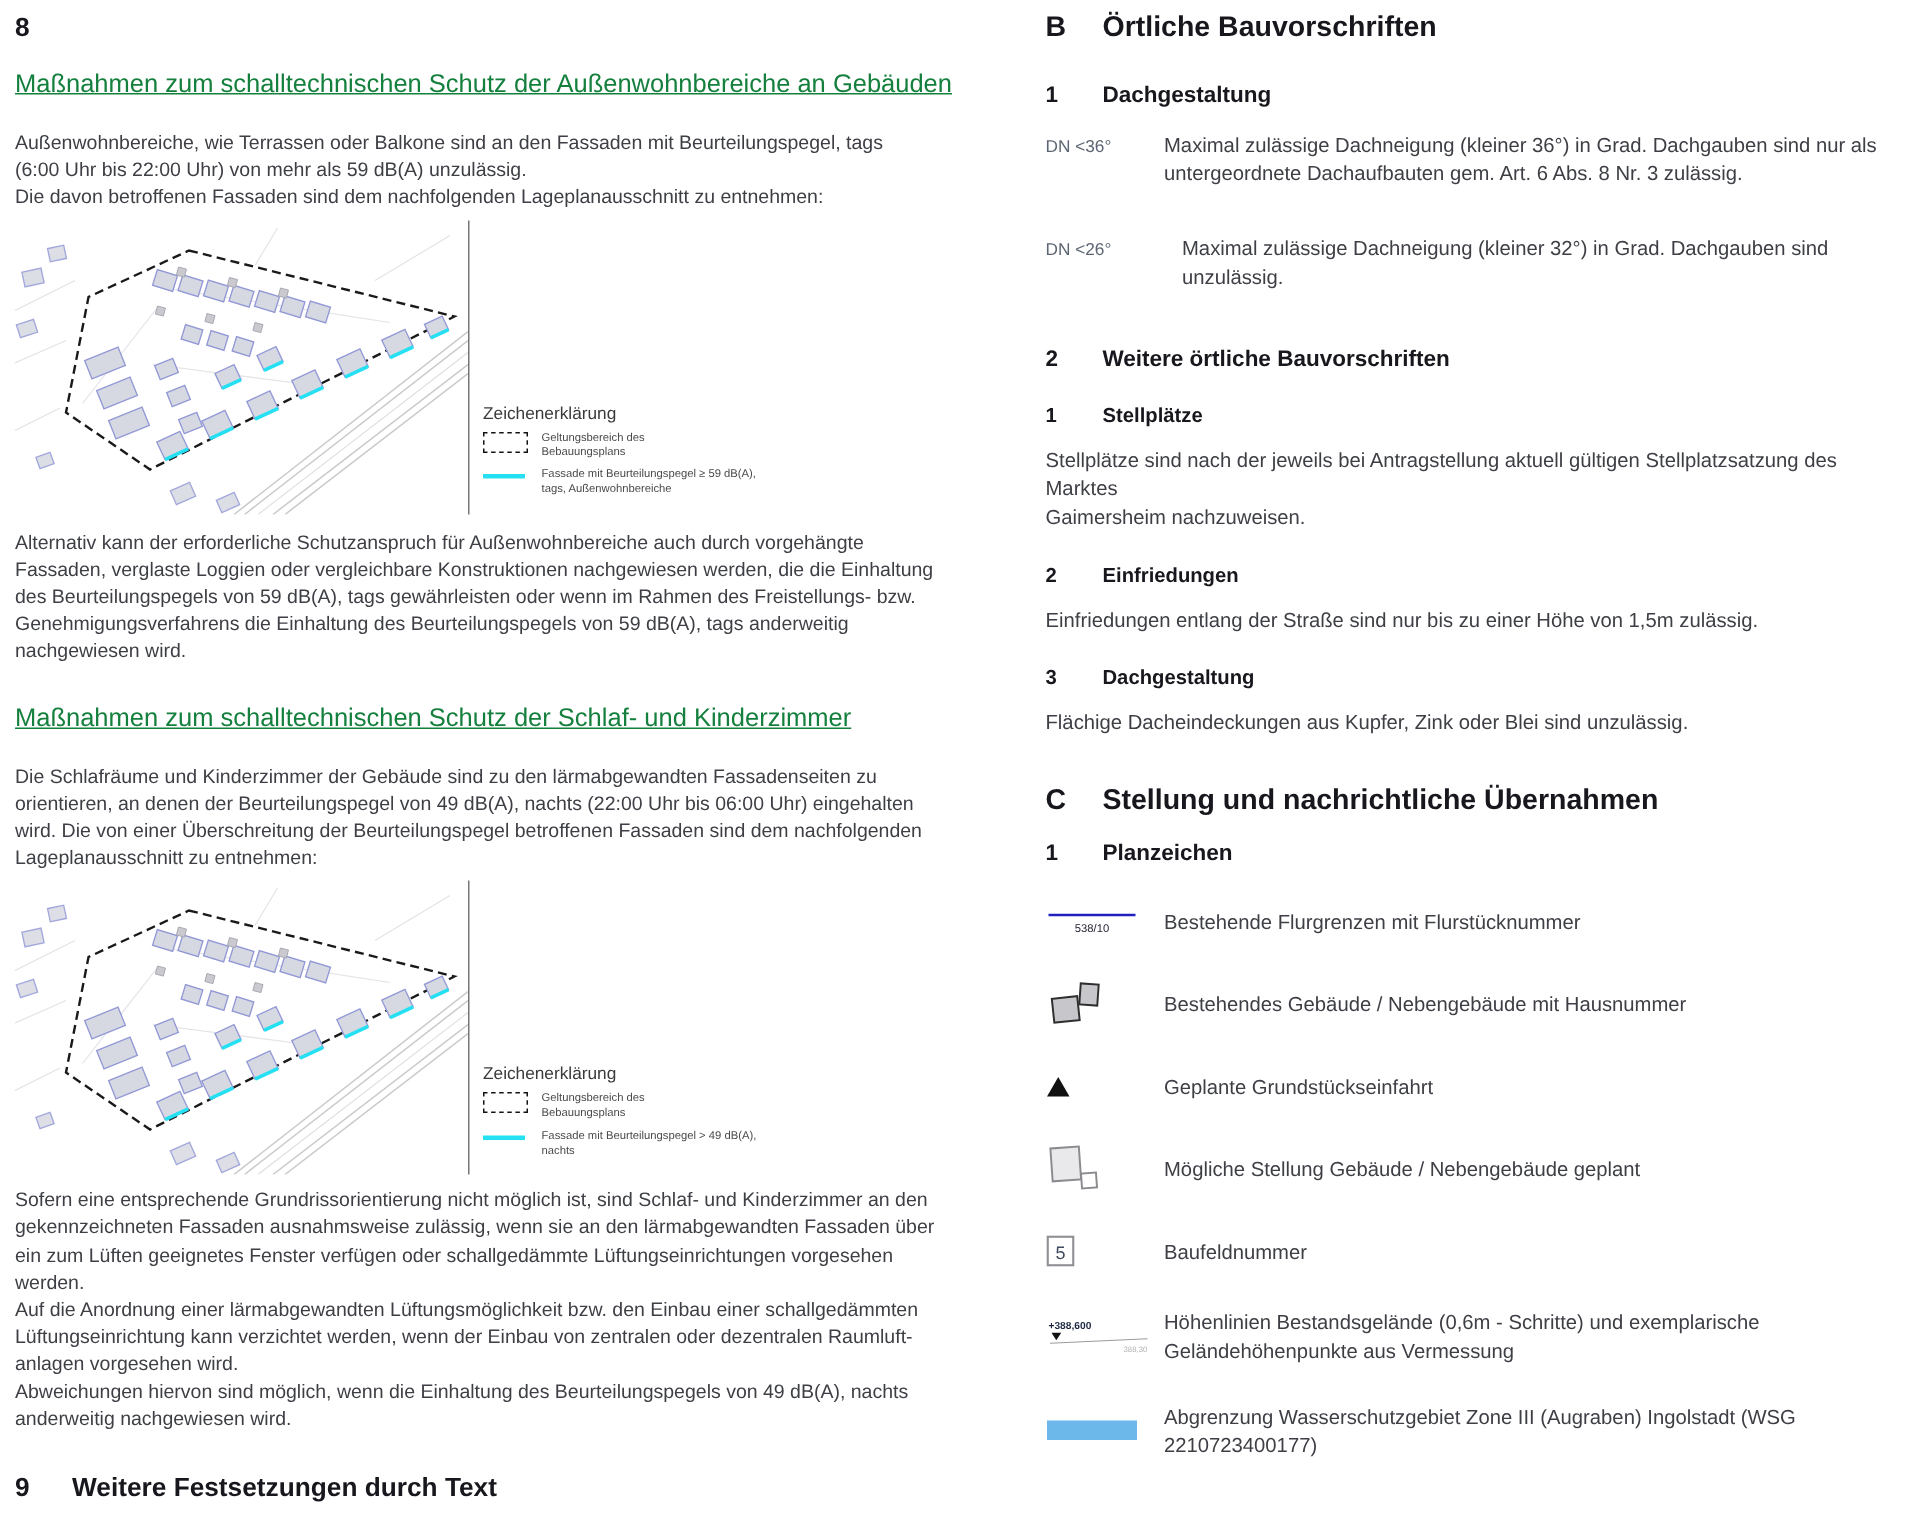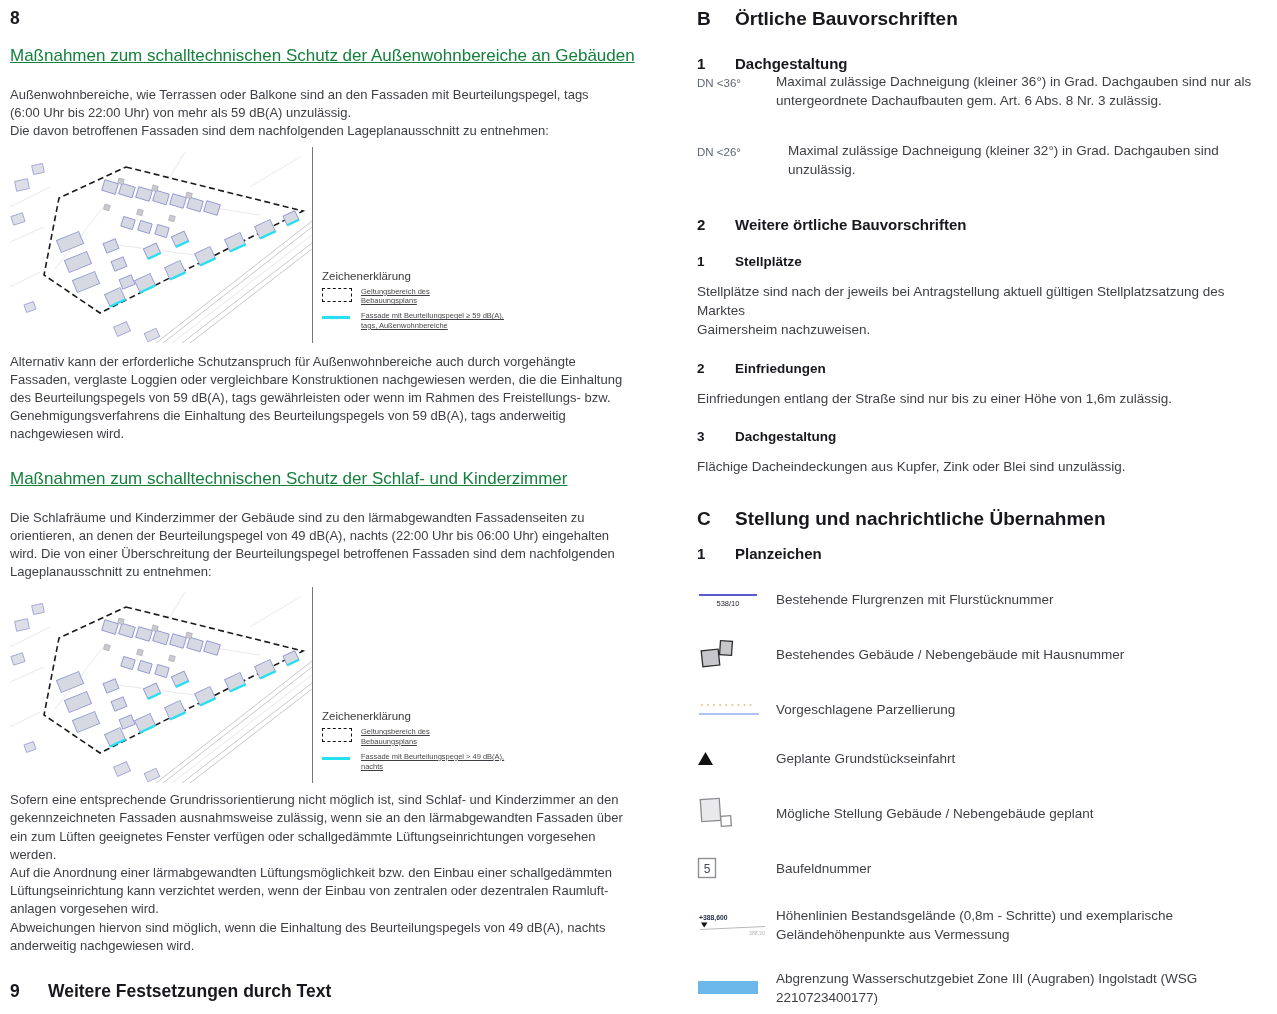--- a/index.html
+++ b/index.html
@@ -16,30 +16,30 @@
   .h1 .num{flex:0 0 14px;}
   .col-right .h1{font-size:19px;}
   .subhead{margin-top:17px;font-size:17px;text-decoration:underline;color:#15803d;}
   .para{margin-top:20px;font-size:13px;line-height:1.4;white-space:pre-line;}
 
   
   .mapfig{display:flex;margin-top:6px;height:196px;}
   .mapwrap{flex:0 0 302px;border-right:1px solid #777;height:100%;}
   .maplegend{margin-left:9px;width:230px;align-self:flex-end;padding-bottom:12px;}
   .maplegend .lt{font-size:11.5px;color:#3a3a3a;}
-  .lrow{display:flex;gap:7px;margin-top:5px;align-items:flex-start;text-decoration:underline;}
+  .lrow{display:flex;gap:7px;margin-top:5px;align-items:flex-start;}
   .lsym{flex:0 0 32px;margin-top:1px;}
   .sym-geltung{width:28px;height:12px;border:1.6px dashed #141414;}
   .sym-cyan{width:28px;height:3px;margin-top:4px;background:#25e0f2;}
   .llabel{font-size:7.5px;line-height:1.3;color:#4a4a4a;white-space:pre-line;}
 
   
   .h2{display:flex;gap:26px;font-weight:bold;color:#17171d;font-size:15px;margin-top:24px;}
   .h2 .num{flex:0 0 12px;}
-  .dnrow{display:grid;grid-template-columns:79px 1fr;margin-top:0;font-size:13.5px;line-height:1.45;}
+  .dnrow{display:grid;grid-template-columns:79px 1fr;margin-top:15px;font-size:13.5px;line-height:1.45;}
   .dnrow + .dnrow{margin-top:30px;gap:12px;}
   .dncode{font-size:11.5px;color:#5d6672;padding-top:3px;}
   .dntext{white-space:pre-line;}
   .subsec{margin-top:21px;}
   .h3{display:flex;gap:28px;font-weight:bold;color:#17171d;font-size:13.5px;}
   .h3 .num{flex:0 0 10px;}
   .subtext{margin-top:13px;font-size:13.5px;line-height:1.42;white-space:pre-line;}
   .bigHead{margin-top:32px;}
   #planzeichen-list{margin-top:26px;}
   .pzrow{display:grid;grid-template-columns:79px 1fr;align-items:center;margin-bottom:25px;min-height:24px;}
@@ -415,21 +415,21 @@
     </div>
     <div class="subtext">Stellplätze sind nach der jeweils bei Antragstellung aktuell gültigen Stellplatzsatzung des Marktes
 Gaimersheim nachzuweisen.</div>
   </div>
 
   <div class="subsec">
     <div class="h3">
       <span class="num">2</span>
       <span>Einfriedungen</span>
     </div>
-    <div class="subtext">Einfriedungen entlang der Straße sind nur bis zu einer Höhe von 1,6m zulässig.</div>
+    <div class="subtext">Einfriedungen entlang der Straße sind nur bis zu einer Höhe von 1,5m zulässig.</div>
   </div>
 
   <div class="subsec">
     <div class="h3">
       <span class="num">3</span>
       <span>Dachgestaltung</span>
     </div>
     <div class="subtext">Flächige Dacheindeckungen aus Kupfer, Zink oder Blei sind unzulässig.</div>
   </div>
 
@@ -459,29 +459,20 @@
             <g fill="#c7c7cb" stroke="#2e2e2e" stroke-width="1.3">
               <rect x="5" y="13" width="17" height="16" transform="rotate(-6 13 21)"></rect>
               <rect x="23" y="4" width="12" height="14" transform="rotate(4 29 11)"></rect>
             </g>
           </svg>
         </div>
         <div class="pzlabel">Bestehendes Gebäude / Nebengebäude mit Hausnummer</div>
       </div>
       <div class="pzrow">
         <div class="pzsym">
-          <svg width="64" height="18" viewBox="0 0 64 18">
-            <line x1="4" y1="4" x2="58" y2="4" stroke="#ecc494" stroke-width="1.8" stroke-dasharray="1.6 4.5"></line>
-            <line x1="2" y1="13" x2="62" y2="13" stroke="#8fb0f0" stroke-width="1.4"></line>
-          </svg>
-        </div>
-        <div class="pzlabel">Vorgeschlagene Parzellierung</div>
-      </div>
-      <div class="pzrow">
-        <div class="pzsym">
           <svg width="17" height="15" viewBox="0 0 17 15">
             <polygon points="8.5,1 16,14 1,14" fill="#111"></polygon>
           </svg>
         </div>
         <div class="pzlabel">Geplante Grundstückseinfahrt</div>
       </div>
       <div class="pzrow">
         <div class="pzsym">
           <svg width="42" height="36" viewBox="0 0 42 36">
             <rect x="4" y="3" width="19" height="22" fill="#e9e9ec" stroke="#8a8a8f" stroke-width="1.3" transform="rotate(-4 13 14)"></rect>
@@ -501,21 +492,21 @@
       </div>
       <div class="pzrow">
         <div class="pzsym">
           <svg width="72" height="26" viewBox="0 0 72 26">
             <text x="2" y="8" font-size="6.8" font-weight="bold" fill="#1d2742" font-family="Liberation Sans,sans-serif">+388,600</text>
             <polygon points="4,10.5 10.5,10.5 7.2,15.5" fill="#111"></polygon>
             <line x1="3" y1="17.5" x2="68" y2="14.5" stroke="#9a9a9a" stroke-width="0.7"></line>
             <text x="52" y="23" font-size="5.2" fill="#b4b4b4" font-family="Liberation Sans,sans-serif">388,30</text>
           </svg>
         </div>
-        <div class="pzlabel">Höhenlinien Bestandsgelände (0,8m - Schritte) und exemplarische
+        <div class="pzlabel">Höhenlinien Bestandsgelände (0,6m - Schritte) und exemplarische
 Geländehöhenpunkte aus Vermessung</div>
       </div>
       <div class="pzrow">
         <div class="pzsym">
           <svg width="64" height="16" viewBox="0 0 64 16">
             <rect x="1" y="1" width="60" height="13" fill="#6cb8ea"></rect>
           </svg>
         </div>
         <div class="pzlabel">Abgrenzung Wasserschutzgebiet Zone III (Augraben) Ingolstadt (WSG 2210723400177)</div>
       </div>

